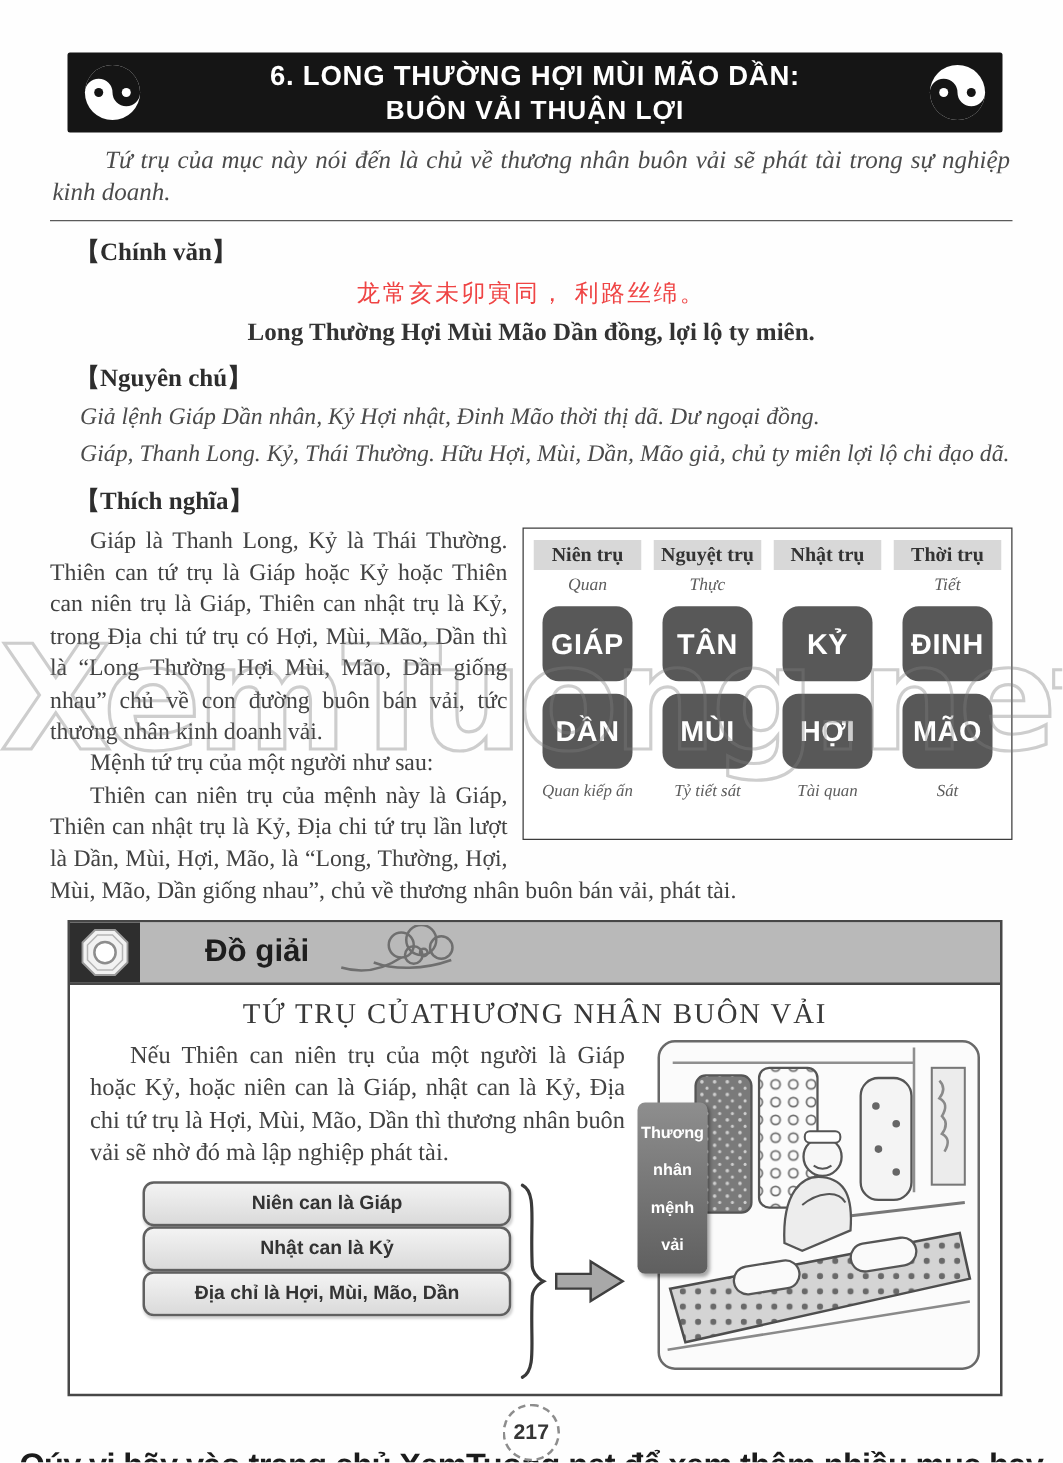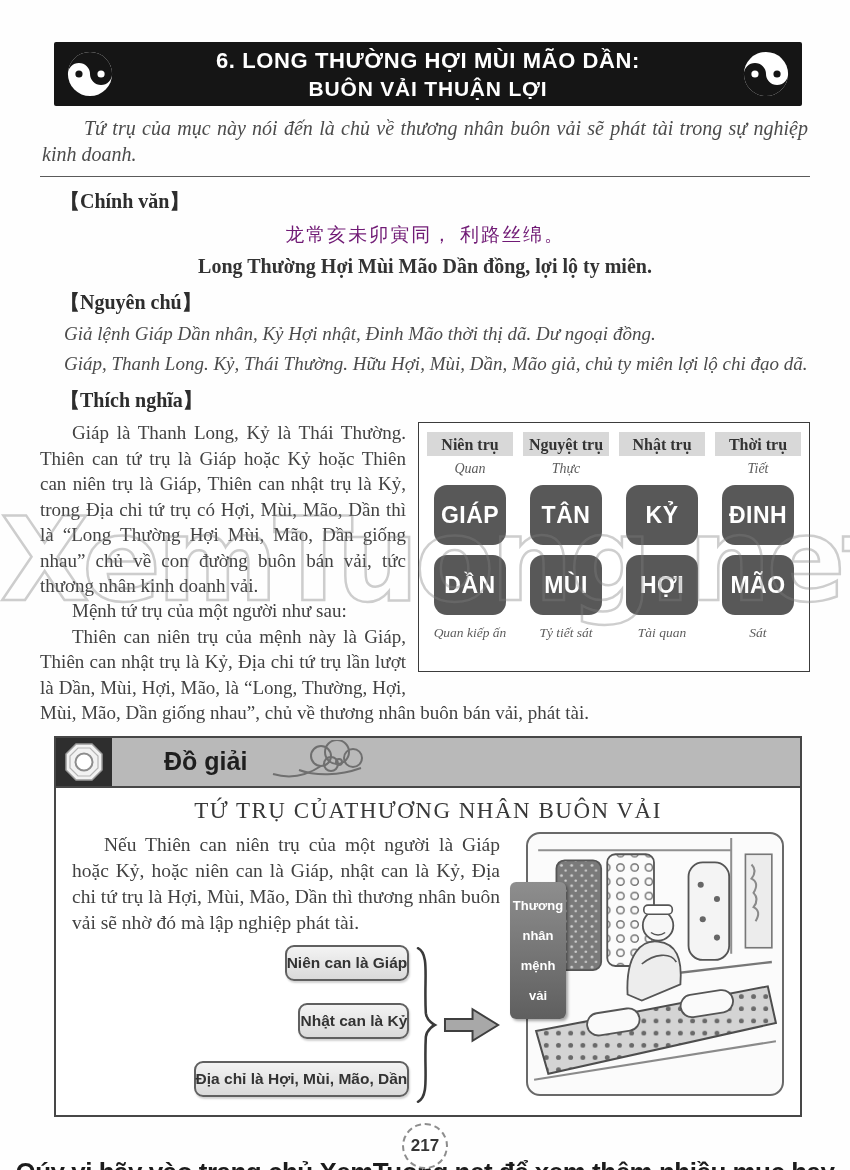--- a/index.html
+++ b/index.html
@@ -14,21 +14,21 @@
   .banner-titles { flex:1; text-align:center; color:#fff;
                    font-family:"Liberation Sans", sans-serif; font-weight:bold; }
   .t1 { font-size:22px; letter-spacing:.6px; }
   .t2 { font-size:21px; margin-top:3px; letter-spacing:.8px; }
 
   .intro { margin:9px 42px 0 42px; font-style:italic; font-size:20px; line-height:1.32;
            text-indent:42px; color:#4b4b4b; text-align:justify; }
   .rule { border:none; border-top:1.6px solid #5a5a5a; margin:8px 40px 0 40px; }
 
   .slabel { margin:11px 0 0 60px; font-size:20px; font-weight:bold; color:#2d2d2d; }
-  .chinese { text-align:center; font-size:19px; color:#701a75; margin-top:7px; letter-spacing:2px; }
+  .chinese { text-align:center; font-size:19px; color:#ef4444; margin-top:7px; letter-spacing:2px; }
   .viet-bold { text-align:center; font-size:20px; font-weight:bold; color:#333; margin-top:7px; }
 
   .np { margin:5px 40px 0 40px; font-style:italic; font-size:19px; line-height:1.33;
         color:#4b4b4b; text-align:justify; }
   .np.ind { text-indent:24px; }
 
   
   .two-col { margin:6px 40px 0 40px; font-size:19px; line-height:1.34; text-align:justify; color:#424242; }
   .two-col::after { content:""; display:block; clear:both; }
   .two-col p { text-indent:32px; margin:0; }
@@ -55,21 +55,21 @@
               color:#1e1e1e; margin-left:40px; }
   .dg-cloud { margin-left:10px; }
   .dg-content { padding:6px 16px 10px; }
   .dg-title { text-align:center; font-size:23px; color:#383838; letter-spacing:1.5px; margin:4px 0 8px; }
   .dg-row { display:flex; }
   .dg-left { width:428px; flex:0 0 auto; }
   .dg-right { flex:1; position:relative; margin-left:26px; }
   .dg-para { font-size:19.5px; line-height:1.33; text-align:justify; text-indent:32px;
              color:#424242; margin-bottom:10px; }
   .buttons-row { display:flex; margin-top:2px; }
-  .btn-stack { display:flex; flex-direction:column; gap:22px; margin-left:42px; width:300px;align-items:flex-end; }
+  .btn-stack { display:flex; flex-direction:column; margin-left:42px; width:300px; }
   .cond-btn { height:36px; border:2px solid #606060; border-radius:9px;
               background:linear-gradient(#f3f3f3,#dadada);
               display:flex; align-items:center; justify-content:center;
               font-family:"Liberation Sans", sans-serif; font-weight:bold; font-size:15.5px;
               color:#333; box-shadow:1px 2px 2px rgba(0,0,0,.18); }
   .brace-wrap { align-self:center; margin-left:6px; }
   .arrow-wrap { align-self:center; margin-left:4px; }
   .illu-box { border:2px solid #696969; border-radius:14px; height:264px; overflow:hidden; background:#fbfbfb; }
   .v-banner { position:absolute; left:-16px; top:50px; width:56px; z-index:3;
               background:linear-gradient(#8e8e8e,#5f5f5f); border-radius:6px;

